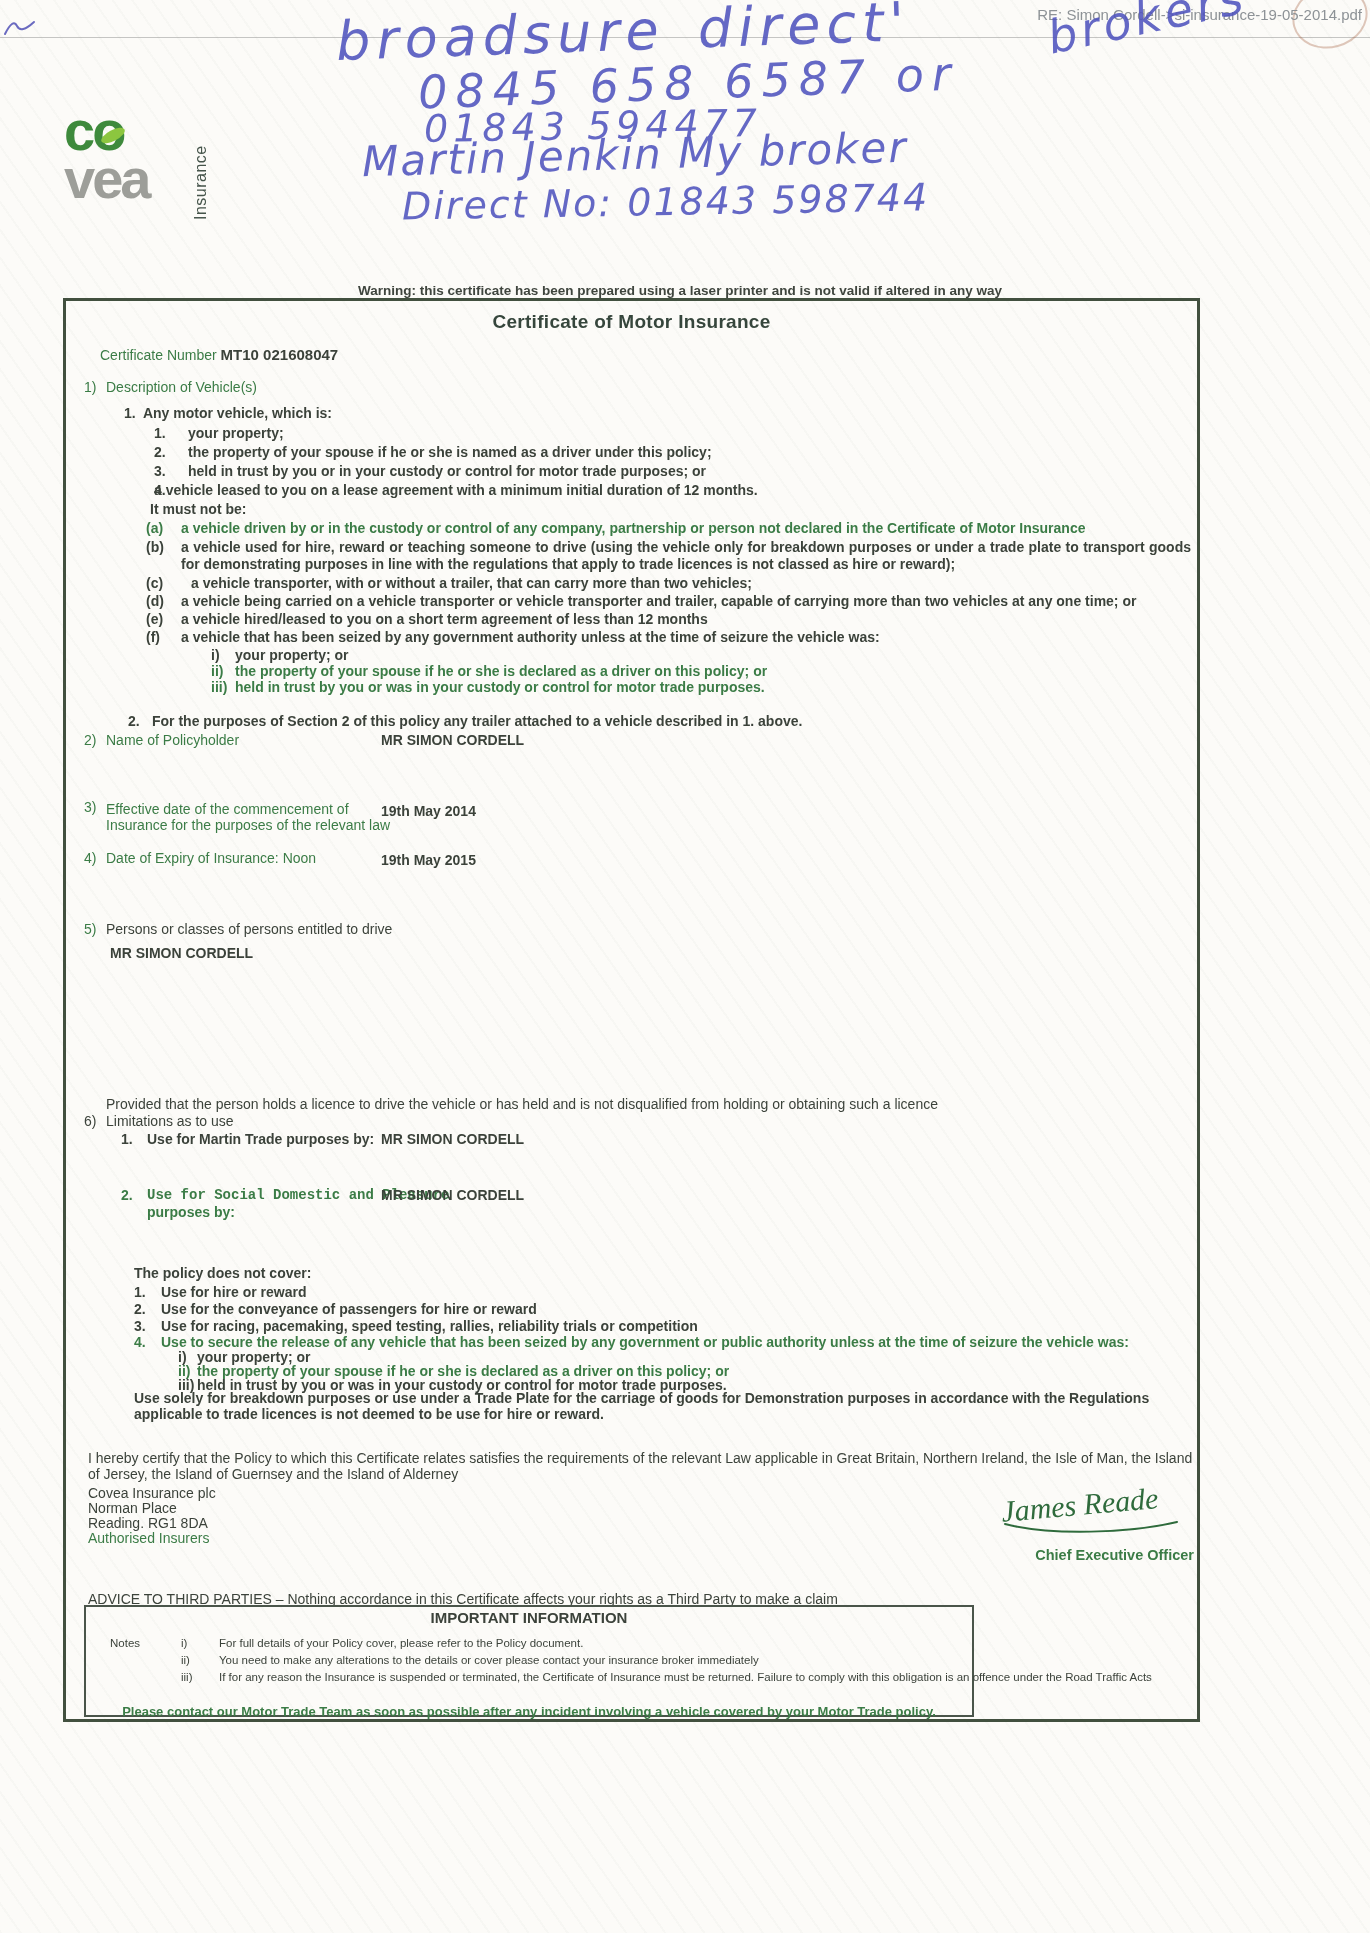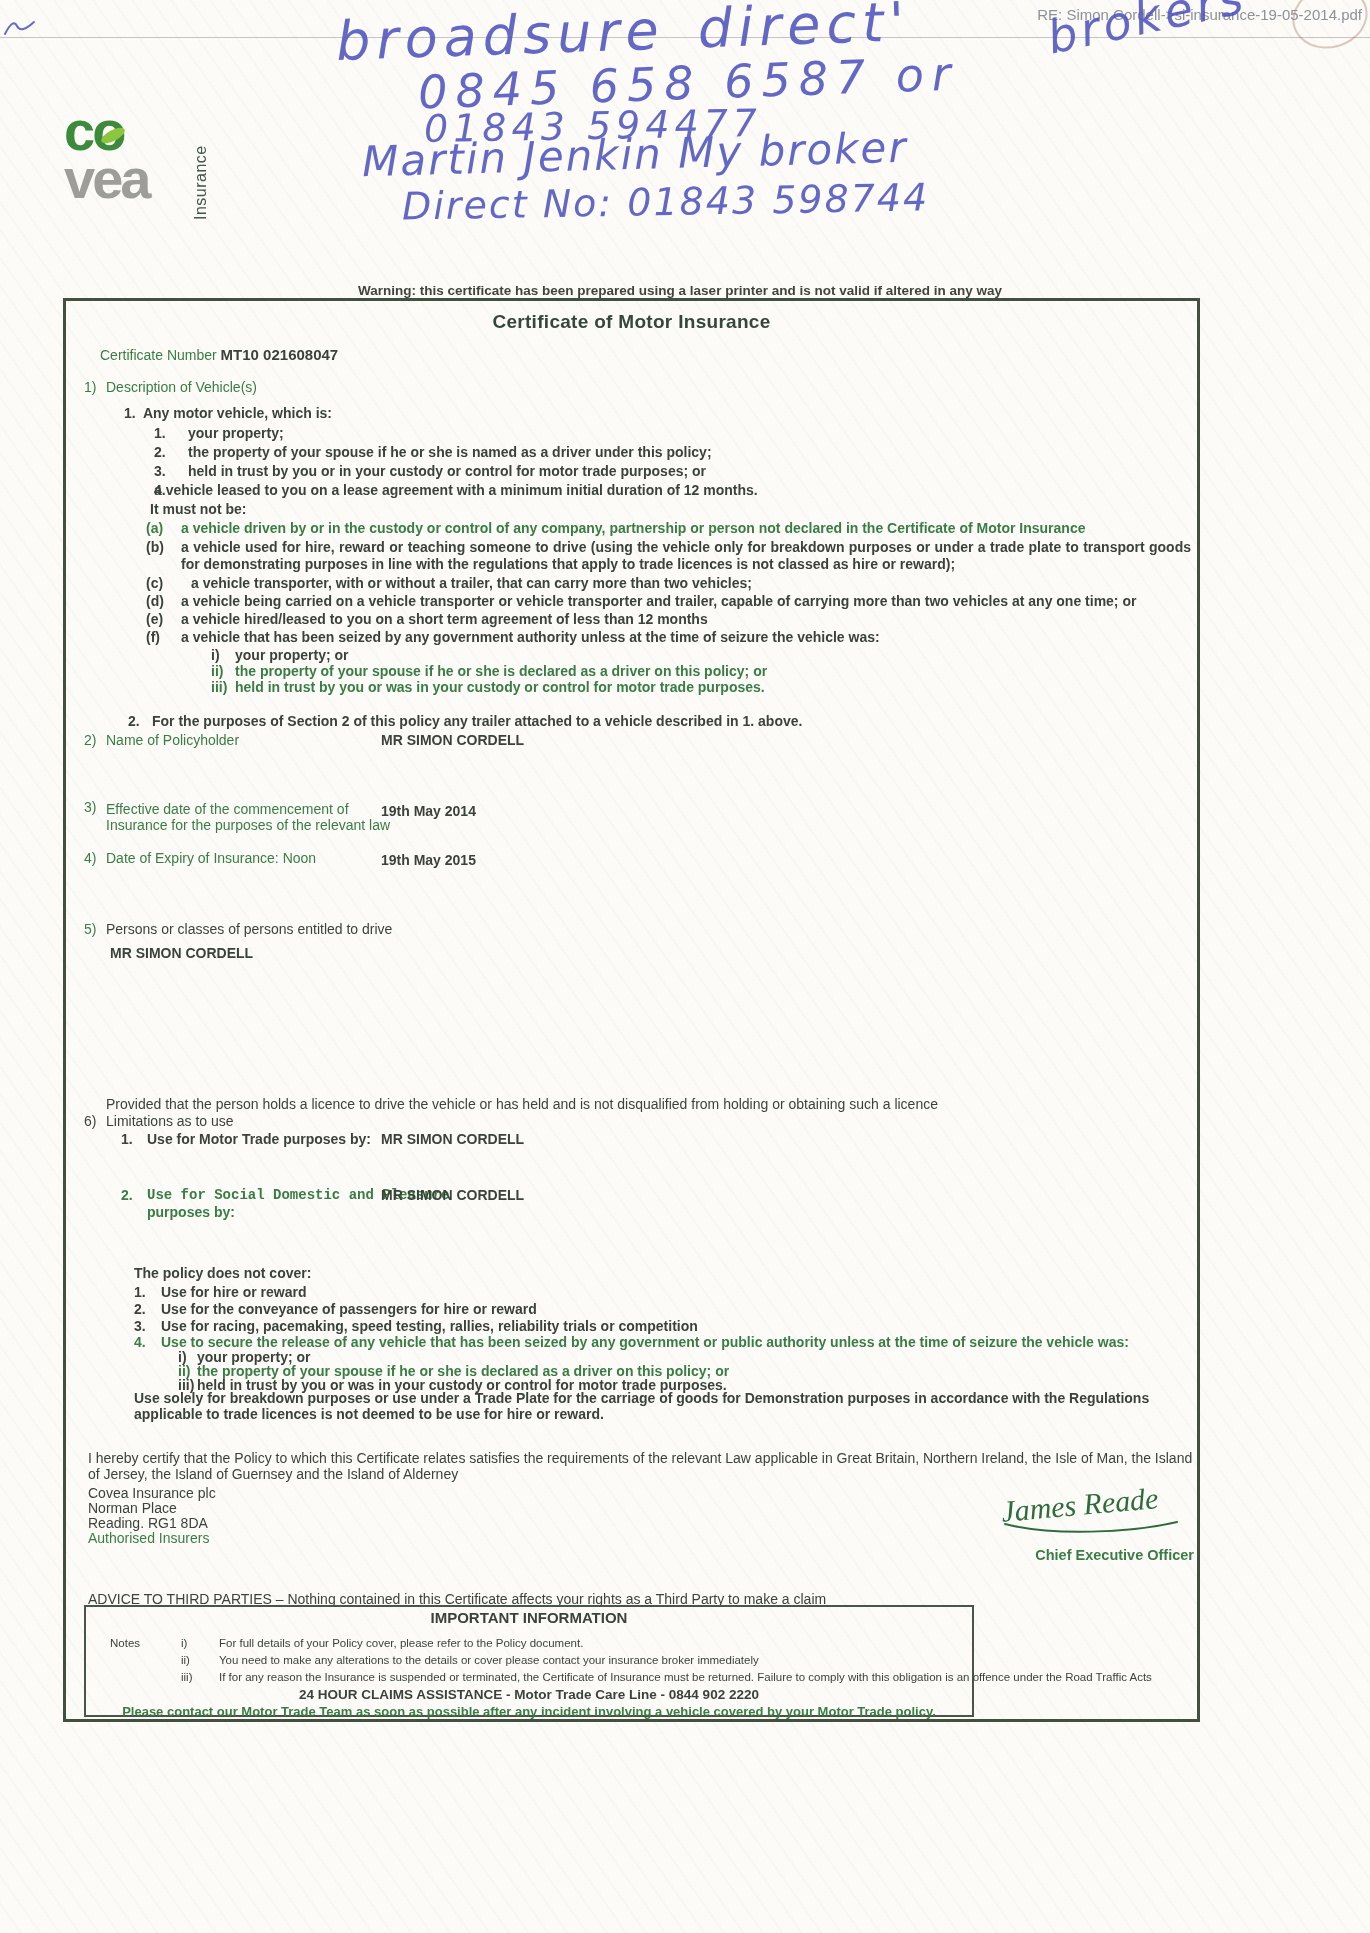--- a/index.html
+++ b/index.html
@@ -178,21 +178,21 @@
 
     <div class="abs doc ink" style="top:795px;left:40px;">Provided that the person holds a licence to drive the vehicle or has held and is not disqualified from holding or obtaining such a licence</div>
 
     <div class="abs doc" style="top:812px;left:0;width:100%;">
       <span class="marker ink">6)</span>
       <span class="label ink">Limitations as to use</span>
     </div>
 
     <div class="abs doc" style="top:830px;left:0;width:100%;">
       <span class="abs ink b" style="left:55px;">1.</span>
-      <span class="abs ink b" style="left:81px;">Use for Motor Trade purposes by:</span>
+      <span class="abs ink b" style="left:81px;">Use for Martin Trade purposes by:</span>
       <span class="val ink b">MR SIMON CORDELL</span>
     </div>
 
     <div class="abs doc" style="top:886px;left:0;width:100%;">
       <span class="abs green b" style="left:55px;">2.</span>
       <span class="abs green b" style="left:81px;font-family:Liberation Mono, monospace;">Use for Social Domestic and Pleasure</span>
       <span class="abs green b" style="left:81px;top:17px;">purposes by:</span>
       <span class="val ink b">MR SIMON CORDELL</span>
     </div>
 
@@ -238,29 +238,28 @@
     <div class="abs doc green" style="top:1229px;left:22px;">Authorised Insurers</div>
 
     <div class="abs" style="top:1186px;left:935px;">
       <div class="sig">James Reade</div>
       <svg width="180" height="14">
           <path d="M4 3 C 50 15, 130 12, 176 1" stroke="#2f6b3c" fill="none" stroke-width="2" stroke-linecap="round"></path>
         </svg>
     </div>
     <div class="abs doc green b" style="top:1246px;left:760px;width:368px;text-align:right;font-size:14.5px;">Chief Executive Officer</div>
 
-    <div class="abs doc ink" style="top:1290px;left:22px;">ADVICE TO THIRD PARTIES – Nothing contained in this Certificate affects your rights as a Third Party to make a claim</div>
+    <div class="abs doc ink" style="top:1290px;left:22px;">ADVICE TO THIRD PARTIES – Nothing accordance in this Certificate affects your rights as a Third Party to make a claim</div>
 
     <div class="abs impbox">
       <div class="abs ink b" style="top:2px;left:0;width:100%;text-align:center;font-size:15px;">IMPORTANT INFORMATION</div>
       <div class="abs ink" style="top:30px;left:24px;font-size:11.5px;">Notes</div>
       <div class="abs ink" style="top:30px;left:95px;font-size:11.5px;">i)</div>
       <div class="abs ink" style="top:30px;left:133px;width:965px;font-size:11.5px;white-space:nowrap;">For full details of your Policy cover, please refer to the Policy document.</div>
       <div class="abs ink" style="top:47px;left:95px;font-size:11.5px;">ii)</div>
       <div class="abs ink" style="top:47px;left:133px;width:965px;font-size:11.5px;white-space:nowrap;">You need to make any alterations to the details or cover please contact your insurance broker immediately</div>
       <div class="abs ink" style="top:64px;left:95px;font-size:11.5px;">iii)</div>
       <div class="abs ink" style="top:64px;left:133px;width:970px;font-size:11.5px;white-space:nowrap;">If for any reason the Insurance is suspended or terminated, the Certificate of Insurance must be returned. Failure to comply with this obligation is an offence under the Road Traffic Acts</div>
-      <div class="abs ink b" style="top:80px;left:0;width:100%;text-align:center;font-size:13.5px;">24 HOUR CLAIMS ASSISTANCE - Motor Trade Care Line - 0844 902 2220</div>
       <div class="abs green b" style="top:97px;left:0;width:100%;text-align:center;font-size:13px;">Please contact our Motor Trade Team as soon as possible after any incident involving a vehicle covered by your Motor Trade policy.</div>
     </div>
 
   </div>
 </div>
 
 </body></html>

